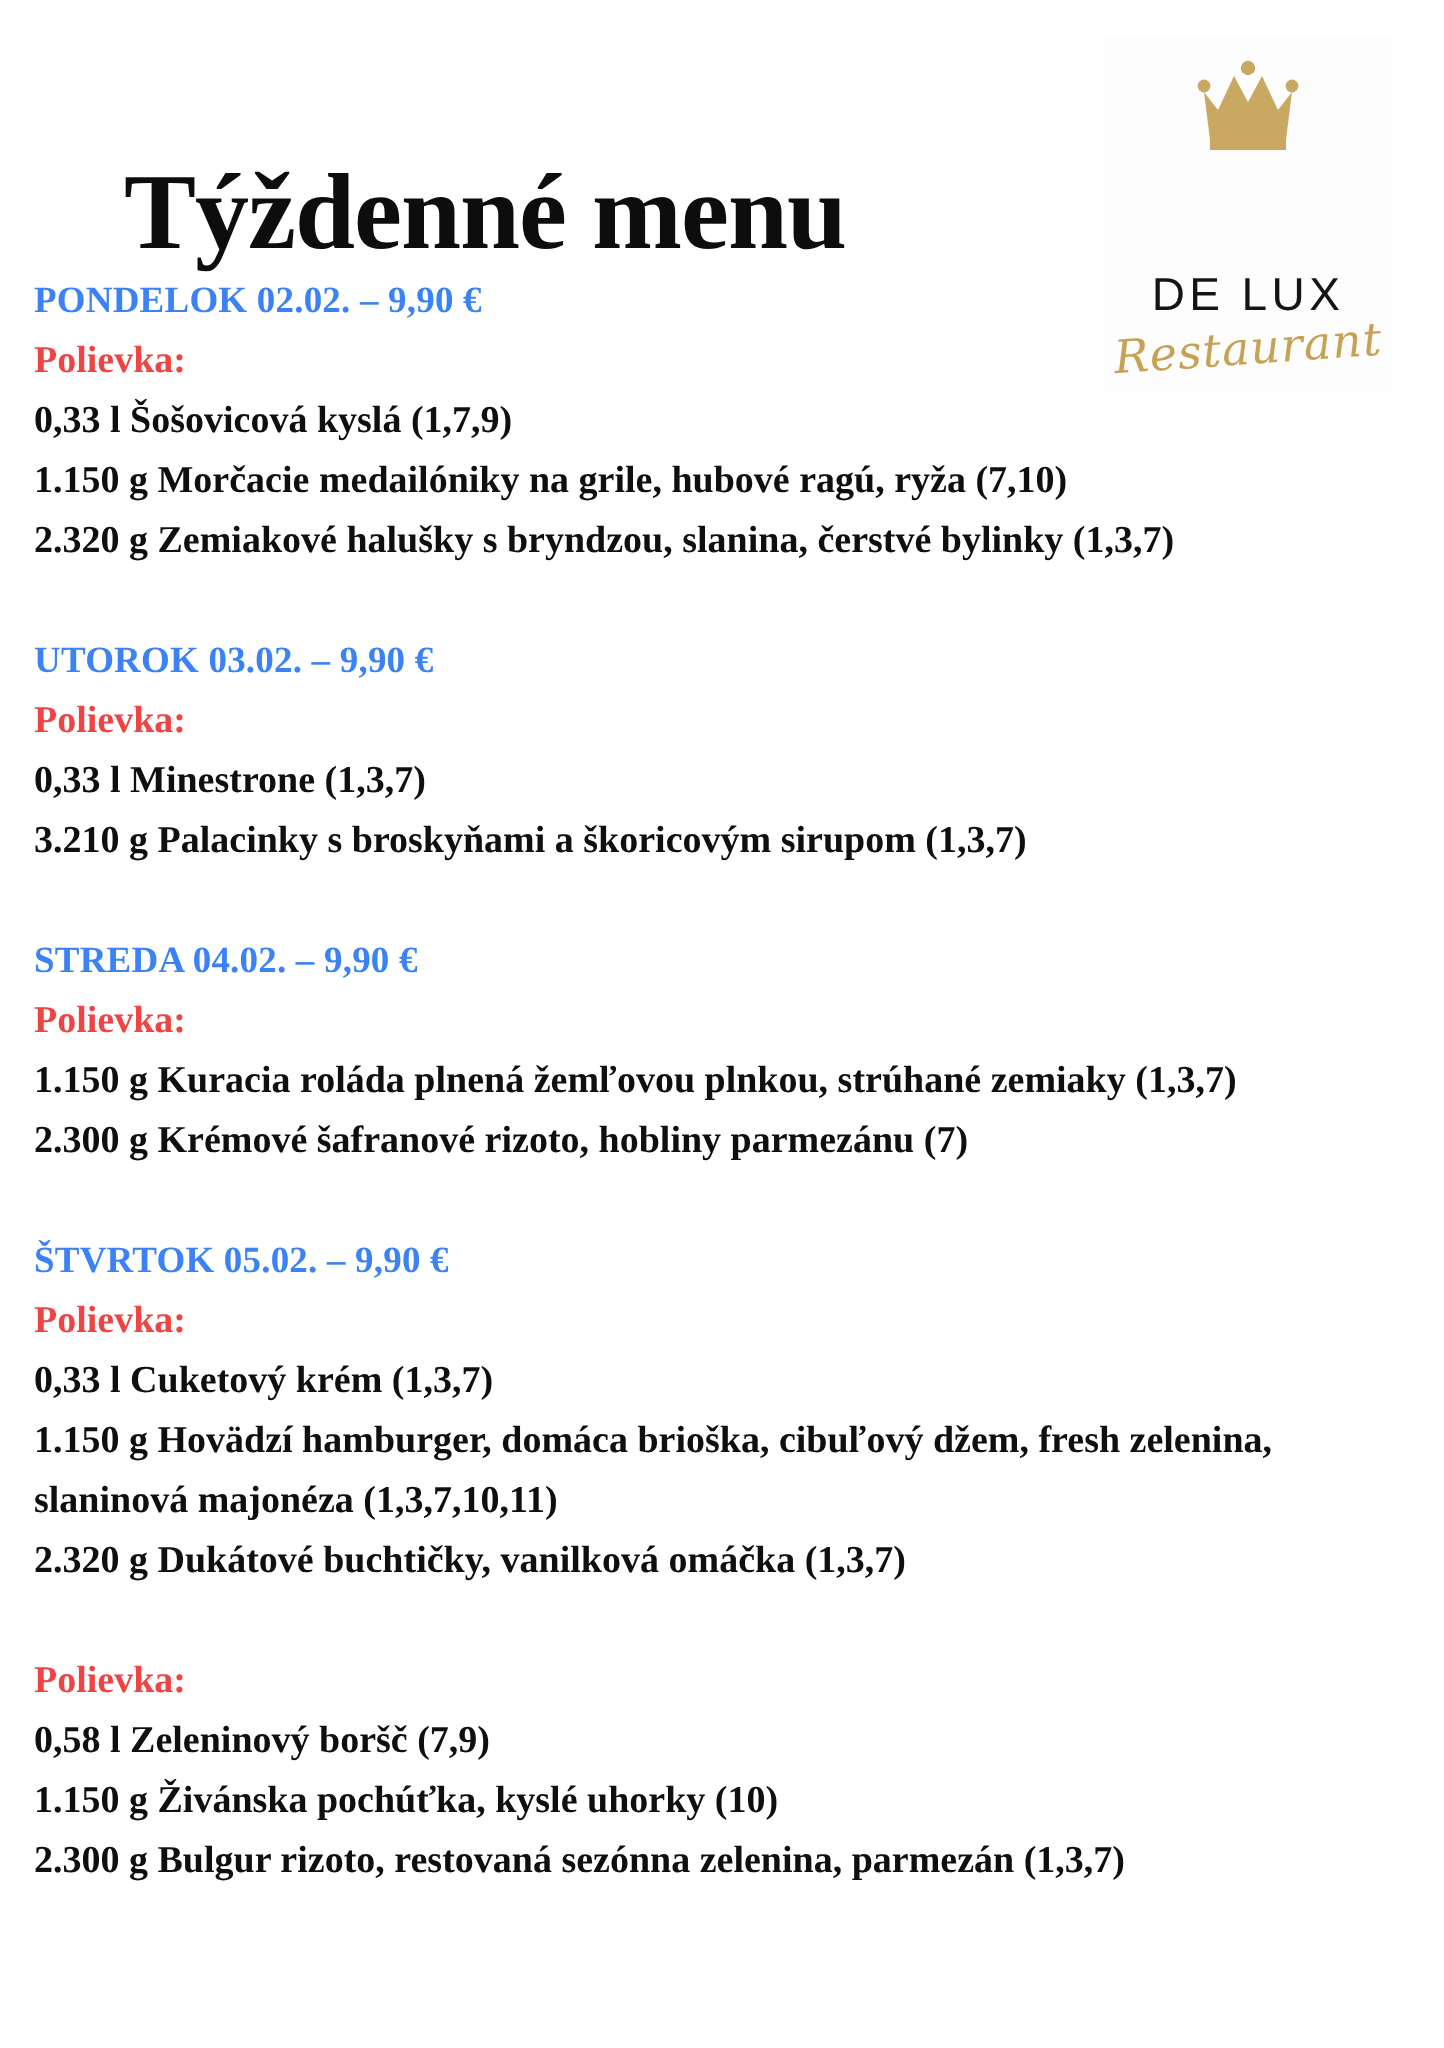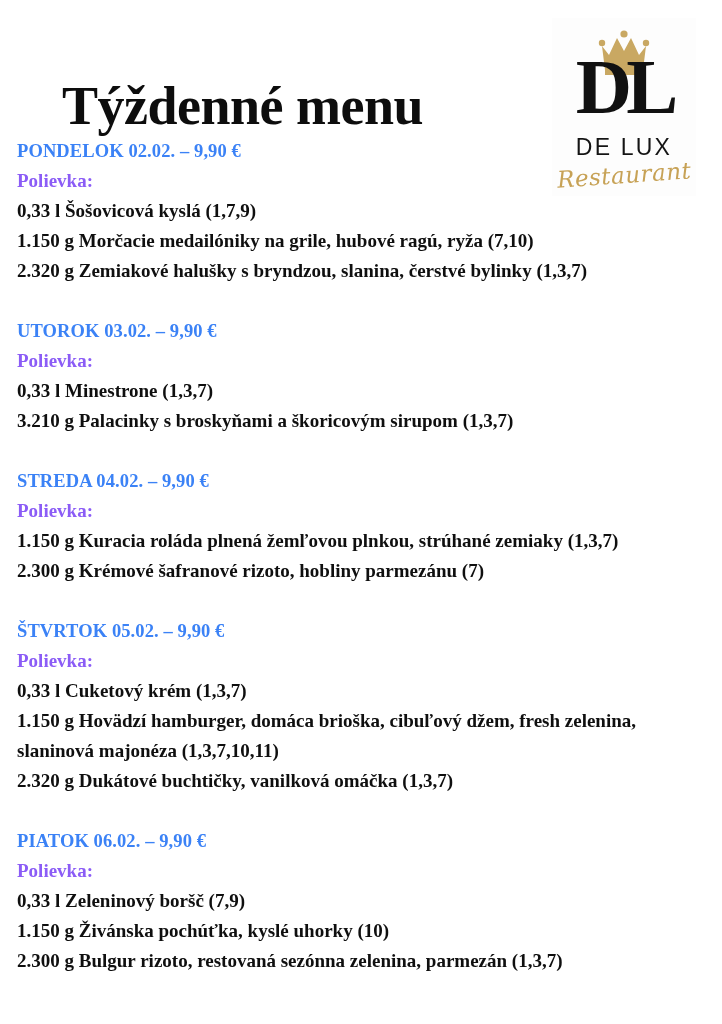--- a/index.html
+++ b/index.html
@@ -124,21 +124,21 @@
     line-height: 30px;
     color: #3b82f6;
     letter-spacing: 0.1px;
     white-space: nowrap;
   }
 
   .soup-label {
     font-size: 19px;
     font-weight: 700;
     line-height: 30px;
-    color: #8b5cf6;
+    color: #ef4444;
   }
 
   .menu-line {
     font-size: 19px;
     font-weight: 700;
     line-height: 30px;
     color: #0f0f0f;
     max-width: 640px;
   }
 </style>
@@ -153,21 +153,20 @@
     <div class="logo-monogram-wrap">
 
       <svg class="logo-crown" viewBox="0 0 52 46" aria-hidden="true">
         <path d="M4 16 L11 25 L19 8 L26 21 L33 8 L41 25 L48 16 L45 40 L7 40 Z" fill="#c9a862"></path>
         <circle cx="4" cy="13" r="3.2" fill="#c9a862"></circle>
         <circle cx="48" cy="13" r="3.2" fill="#c9a862"></circle>
         <circle cx="26" cy="4" r="3.6" fill="#c9a862"></circle>
         <rect x="7" y="40" width="38" height="5" fill="#c9a862"></rect>
       </svg>
 
-      <div class="logo-dl">DL</div>
     </div>
 
     <div class="logo-delux">DE LUX</div>
 
     <div class="logo-script">Restaurant</div>
   </div>
 </div>
 
 <div class="menu-body">
 
@@ -195,20 +194,19 @@
 
   <section class="day-block">
     <div class="day-heading">ŠTVRTOK 05.02. – 9,90 €</div>
     <div class="soup-label">Polievka:</div>
     <div class="menu-line">0,33 l Cuketový krém (1,3,7)</div>
     <div class="menu-line">1.150 g Hovädzí hamburger, domáca brioška, cibuľový džem, fresh zelenina, slaninová majonéza (1,3,7,10,11)</div>
     <div class="menu-line">2.320 g Dukátové buchtičky, vanilková omáčka (1,3,7)</div>
   </section>
 
   <section class="day-block">
-    <div class="day-heading">PIATOK 06.02. – 9,90 €</div>
-    <div class="soup-label">Polievka:</div>
-    <div class="menu-line">0,33 l Zeleninový boršč (7,9)</div>
+    <div class="soup-label">Polievka:</div>
+    <div class="menu-line">0,58 l Zeleninový boršč (7,9)</div>
     <div class="menu-line">1.150 g Živánska pochúťka, kyslé uhorky (10)</div>
     <div class="menu-line">2.300 g Bulgur rizoto, restovaná sezónna zelenina, parmezán (1,3,7)</div>
   </section>
 
 </div>
 
 </body></html>

